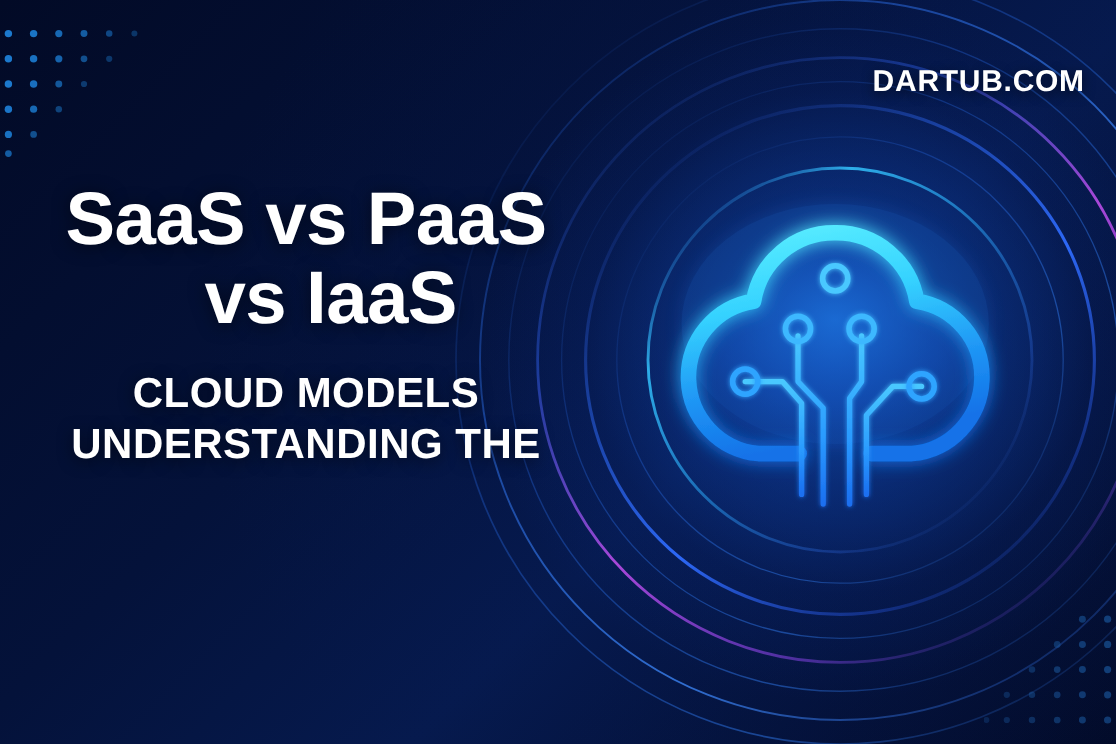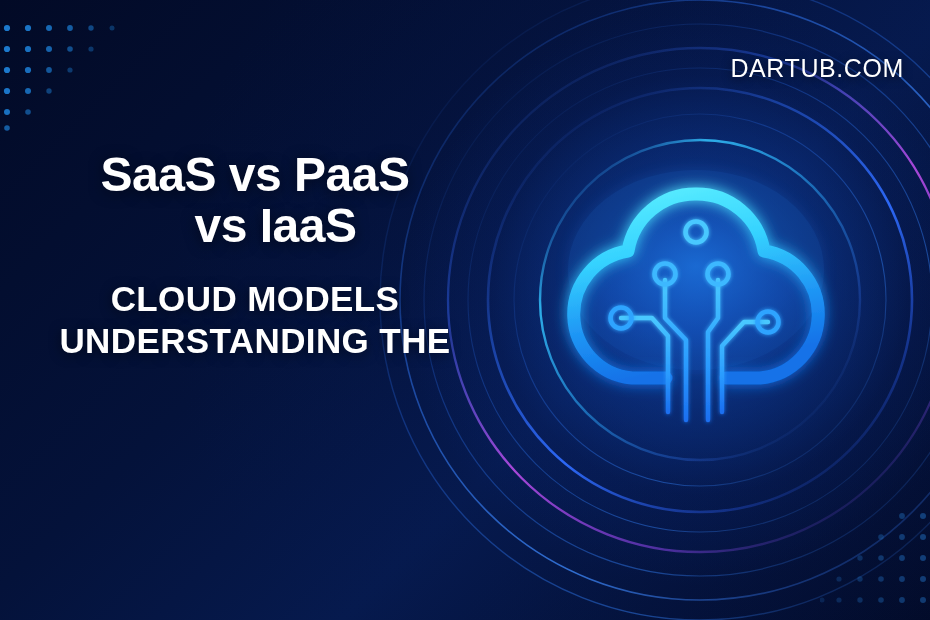--- a/index.html
+++ b/index.html
@@ -58,21 +58,21 @@
     position: absolute;
     left: 0px;
     top: 150px;
     width: 510px;
     text-align: center;
     z-index: 5;
   }
   .headline {
     margin: 0;
     color: #ffffff;
-    font-size: 48px;
+    font-size: 62px;
     font-weight: bold;
     line-height: 1.06;
     letter-spacing: -0.5px;
     text-shadow: 0 2px 14px rgba(0,0,0,0.55);
     text-align: center;
   }
   .headline .line2 { display: block; margin-left: 41px; }
   .subhead {
     margin: 26px 0 0 0;
     color: #ffffff;
@@ -84,21 +84,21 @@
   }
   .subhead .sline { display: block; }
 
   
   .watermark {
     position: absolute;
     right: 26px;
     top: 54px;
     color: #ffffff;
     font-size: 25px;
-    font-weight: normal;
+    font-weight: bold;
     letter-spacing: 0.6px;
     z-index: 6;
     text-shadow: 0 2px 10px rgba(0,0,0,0.6);
   }
 </style>
 </head>
 <body>
 
 <div class="banner">
 

